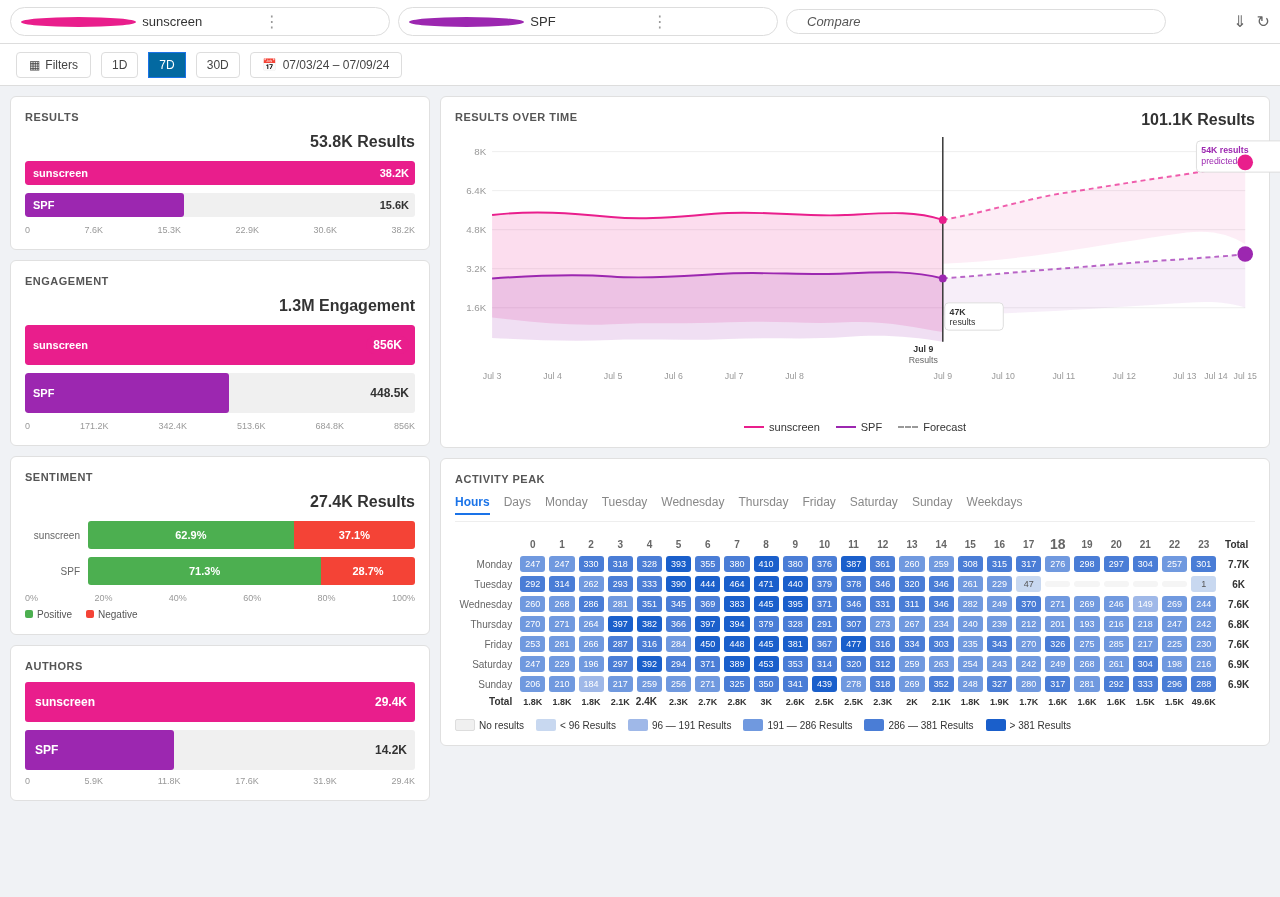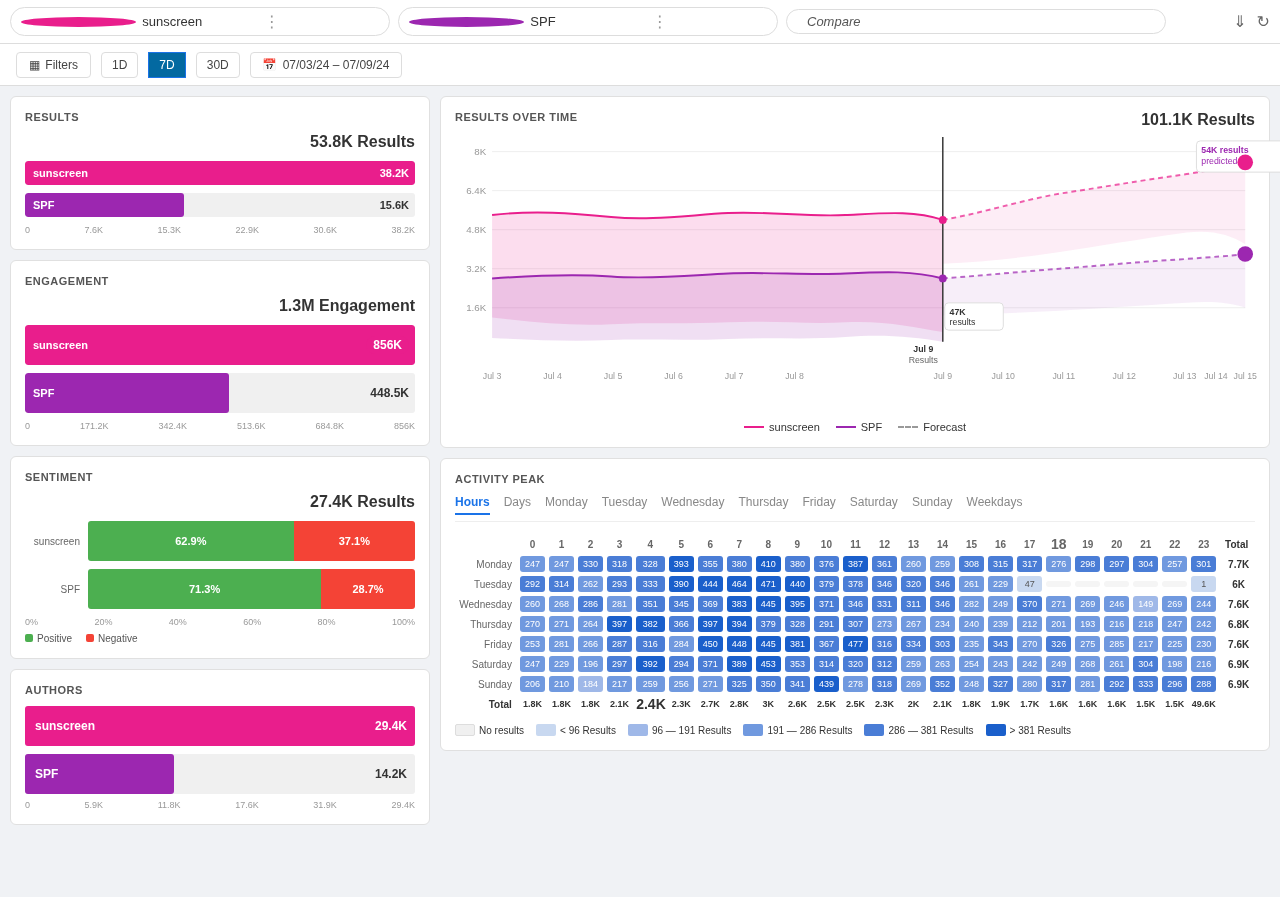--- a/index.html
+++ b/index.html
@@ -37,21 +37,21 @@
     .bar-track { height: 24px; background: #f0f0f0; border-radius: 3px; position: relative; overflow: hidden; }
     .bar-fill { height: 100%; border-radius: 3px; display: flex; align-items: center; padding-left: 8px; }
     .bar-fill-label { font-size: 11px; font-weight: 700; color: #fff; }
     .bar-fill-pink { background: #e91e8c; }
     .bar-fill-purple { background: #9c27b0; }
     .bar-axis { display: flex; justify-content: space-between; font-size: 9px; color: #999; margin-top: 3px; }
 
     
     .sentiment-row { display: flex; align-items: center; gap: 8px; margin-bottom: 8px; }
     .sentiment-label { font-size: 10px; font-weight: 500; width: 55px; text-align: right; color: #666; }
-    .sentiment-bar-wrap { flex: 1; height: 40px; display: flex; border-radius: 3px; overflow: hidden; }
+    .sentiment-bar-wrap { flex: 1; height: 28px; display: flex; border-radius: 3px; overflow: hidden; }
     .seg-green { background: #4caf50; display: flex; align-items: center; justify-content: center; font-size: 11px; font-weight: 700; color: #fff; }
     .seg-red { background: #f44336; display: flex; align-items: center; justify-content: center; font-size: 11px; font-weight: 700; color: #fff; }
     .legend-row { display: flex; gap: 14px; font-size: 10px; color: #555; margin-top: 6px; }
     .legend-dot { width: 8px; height: 8px; border-radius: 2px; display: inline-block; margin-right: 4px; }
 
     
     .authors-bar-row { margin-bottom: 6px; position: relative; }
     .authors-bar-bg { height: 40px; background: #f0f0f0; border-radius: 3px; position: relative; }
     .authors-bar-fill { height: 100%; border-radius: 3px; display: flex; align-items: center; padding-left: 10px; }
     .authors-bar-label { font-size: 12px; font-weight: 700; color: #fff; }
@@ -920,21 +920,21 @@
                 <td class="col-total" style="font-weight:700;color:#333;font-size:10px;padding-left:6px;">6.9K</td>
               </tr>
             </tbody>
           <tfoot>
             <tr id="heatmap-footer">
                 <td class="row-label" style="font-weight:700;color:#333;">Total</td>
                 <td style="font-size:9px;font-weight:700;color:#333;text-align:center;padding:2px 1px;">1.8K</td>
                 <td style="font-size:9px;font-weight:700;color:#333;text-align:center;padding:2px 1px;">1.8K</td>
                 <td style="font-size:9px;font-weight:700;color:#333;text-align:center;padding:2px 1px;">1.8K</td>
                 <td style="font-size:9px;font-weight:700;color:#333;text-align:center;padding:2px 1px;">2.1K</td>
-                <td style="font-size:14px;font-weight:700;color:#333;text-align:right;padding:2px 1px;">2.4K</td>
+                <td style="font-size:10px;font-weight:700;color:#333;text-align:left;padding:2px 1px;">2.4K</td>
                 <td style="font-size:9px;font-weight:700;color:#333;text-align:center;padding:2px 1px;">2.3K</td>
                 <td style="font-size:9px;font-weight:700;color:#333;text-align:center;padding:2px 1px;">2.7K</td>
                 <td style="font-size:9px;font-weight:700;color:#333;text-align:center;padding:2px 1px;">2.8K</td>
                 <td style="font-size:9px;font-weight:700;color:#333;text-align:center;padding:2px 1px;">3K</td>
                 <td style="font-size:9px;font-weight:700;color:#333;text-align:center;padding:2px 1px;">2.6K</td>
                 <td style="font-size:9px;font-weight:700;color:#333;text-align:center;padding:2px 1px;">2.5K</td>
                 <td style="font-size:9px;font-weight:700;color:#333;text-align:center;padding:2px 1px;">2.5K</td>
                 <td style="font-size:9px;font-weight:700;color:#333;text-align:center;padding:2px 1px;">2.3K</td>
                 <td style="font-size:9px;font-weight:700;color:#333;text-align:center;padding:2px 1px;">2K</td>
                 <td style="font-size:9px;font-weight:700;color:#333;text-align:center;padding:2px 1px;">2.1K</td>

